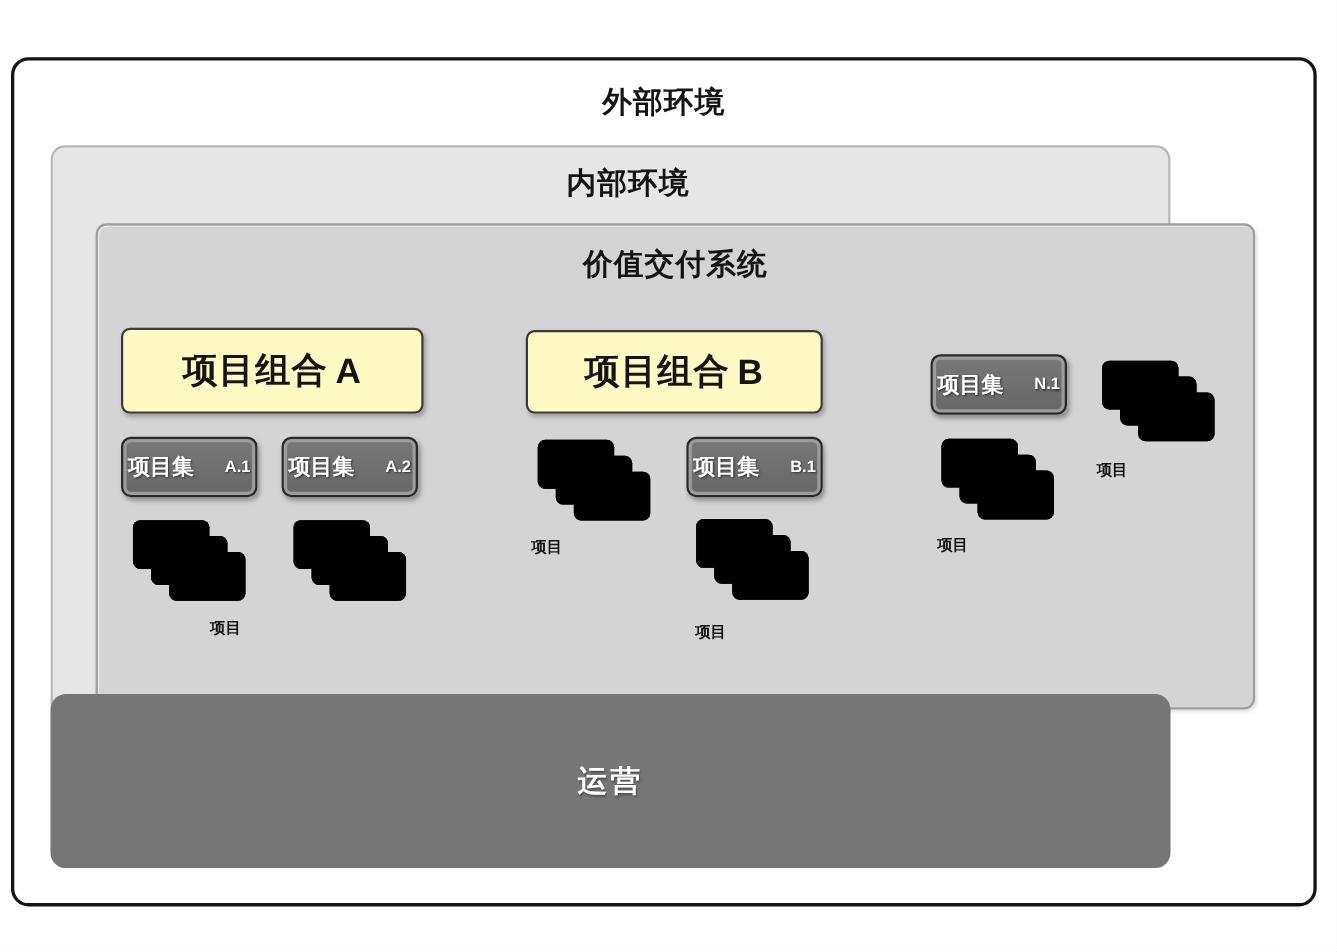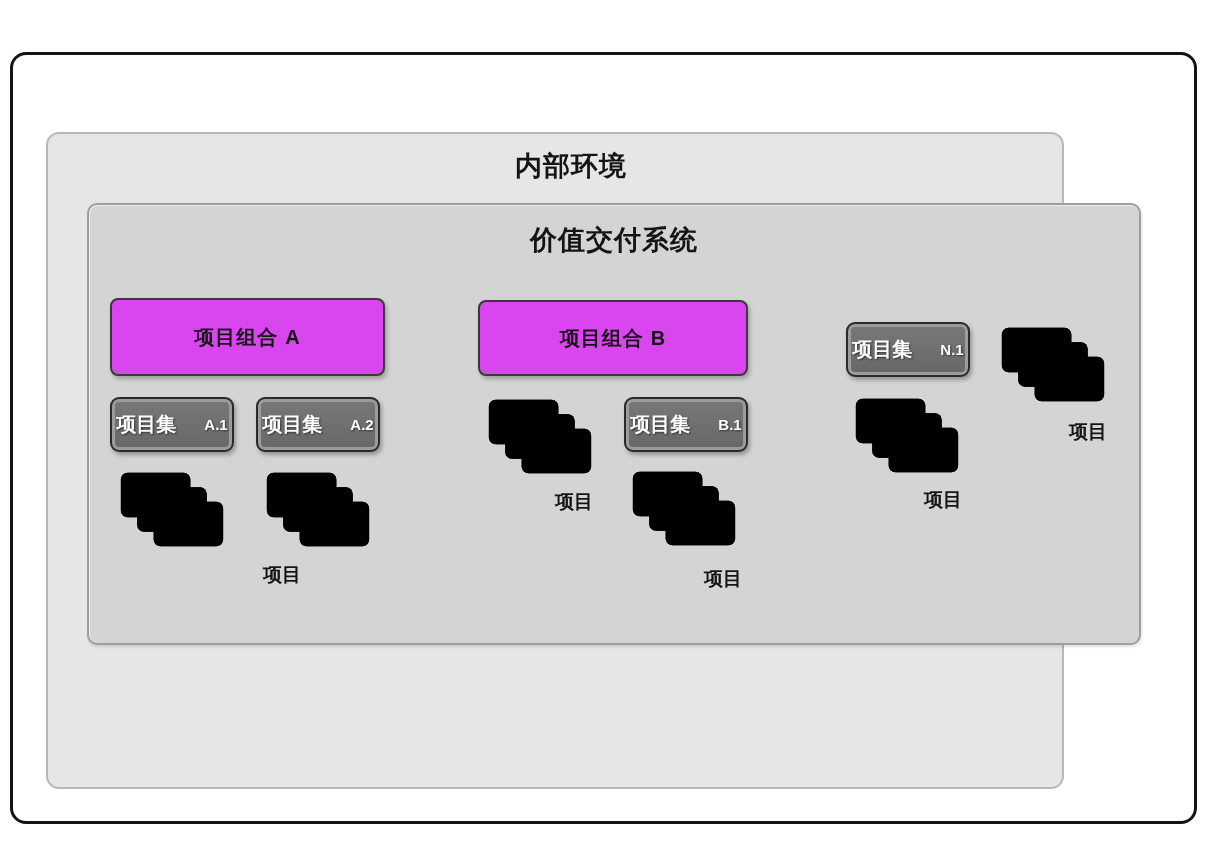--- a/index.html
+++ b/index.html
@@ -49,23 +49,23 @@
     position:absolute;left:-2px;right:-2px;bottom:-2px;height:158px;
     background:var(--operations-bg);border-radius:14px;z-index:2;
     display:flex;align-items:center;justify-content:center;
   }
   .operations-label{
     color:var(--text-light);font-weight:bold;font-size:27px;letter-spacing:3px;
     text-shadow:1px 2px 2px rgba(0,0,0,.35);
   }
 
   .portfolio-box{
-    position:absolute;background:#d946ef;border:2px solid #3a3a3a;border-radius:8px;
+    position:absolute;background:#fef9c3;border:2px solid #3a3a3a;border-radius:8px;
     display:flex;align-items:center;justify-content:center;
-    font-weight:bold;font-size:20px;color:var(--text-dark);
+    font-weight:bold;font-size:32px;color:var(--text-dark);
     box-shadow:2px 3px 4px rgba(0,0,0,.25);letter-spacing:1px;
   }
   .portfolio-box .id{margin-left:7px;}
 
   .program-box{
     position:absolute;width:124px;height:55px;
     background:linear-gradient(180deg,#787878,#676767);
     border:2px solid #2a2a2a;border-radius:9px;
     box-shadow:inset 0 0 0 3px #9c9c9c, 2px 3px 4px rgba(0,0,0,.3);
     display:flex;align-items:center;justify-content:center;
@@ -73,22 +73,22 @@
     text-shadow:1px 1px 2px rgba(0,0,0,.55);
     gap:24px;
   }
   .program-box .cn{font-size:20px;}
   .program-box .id{font-size:15px;margin-left:4px;text-align:center;}
 
   .stack-wrap{position:absolute;width:110px;height:82px;}
   .stack-icon{width:110px;height:82px;display:block;}
 
   .project-label{
-    position:absolute;width:110px;text-align:right;
-    font-weight:bold;font-size:19px;color:var(--text-dark);
+    position:absolute;width:110px;text-align:left;
+    font-weight:bold;font-size:14px;color:var(--text-dark);
   }
 </style>
 </head>
 <body>
 
 <svg width="0" height="0" style="position:absolute" aria-hidden="true">
   <defs>
     <g id="stack-glyph">
       <rect class="casing" x="4" y="4" width="72" height="46" rx="7"></rect>
       <rect class="line" x="4" y="4" width="72" height="46" rx="7"></rect>
@@ -96,20 +96,21 @@
       <rect class="line" x="21" y="19" width="72" height="46" rx="7"></rect>
       <rect class="casing" x="38" y="34" width="72" height="46" rx="7"></rect>
       <rect class="line" x="38" y="34" width="72" height="46" rx="7"></rect>
     </g>
   </defs>
 </svg>
 
 <div class="canvas">
 
   <div class="outer-box">
+    <div class="box-title outer-title">外部环境</div>
 
     <div class="inner-box">
       <div class="box-title inner-title">内部环境</div>
 
       <div class="vds-box">
         <div class="box-title vds-title">价值交付系统</div>
 
         <div class="portfolio-box" style="left:21px;top:93px;width:275px;height:78px;">
           <span class="cn">项目组合</span>
           <span class="id">A</span>
@@ -175,15 +176,18 @@
         <div class="stack-wrap" style="left:540px;top:263px;">
           <svg class="stack-icon thin" viewBox="0 0 114 85">
               <use href="#stack-glyph"></use>
             </svg>
         </div>
 
         <div class="project-label" style="left:102px;top:357px;">项目</div>
         <div class="project-label" style="left:543px;top:361px;">项目</div>
       </div>
 
+      <div class="operations-bar">
+        <span class="operations-label">运营</span>
+      </div>
     </div>
   </div>
 </div>
 
 </body></html>

